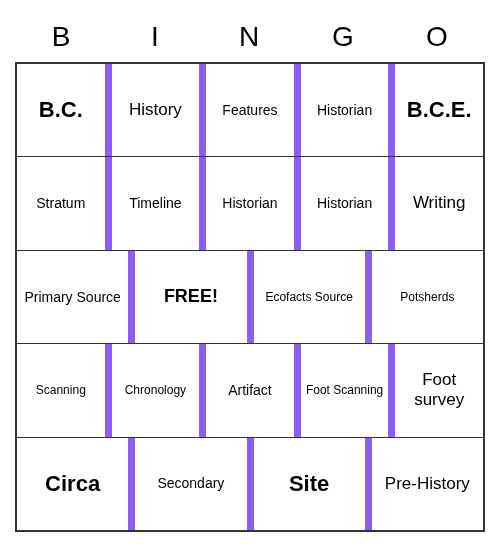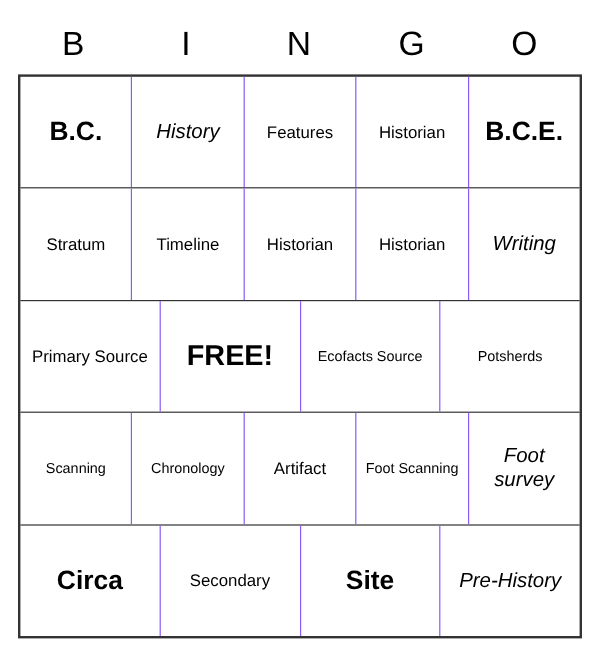--- a/index.html
+++ b/index.html
@@ -56,46 +56,45 @@
     .bingo-row:last-child {
       border-bottom: none;
     }
 
     .bingo-cell {
       flex: 1;
       display: flex;
       justify-content: center;
       align-items: center;
       text-align: center;
-      border-right: 1px solid #8b5cf6;
+      border-right: 7px solid #8b5cf6;
       padding: 4px;
       font-size: 14px;
       line-height: 1.2;
     }
 
     .bingo-cell:last-child {
       border-right: none;
     }
 
     .cell-large {
       font-size: 22px;
       font-weight: bold;
     }
 
     .cell-medium {
       font-size: 17px;
-      font-style: italic;
     }
 
     .cell-small {
       font-size: 12px;
     }
 
     .cell-free {
-      font-size: 24px;
+      font-size: 18px;
       font-weight: bold;
     }
   </style>
 </head>
 <body>
 
 <div class="bingo-container">
   <div class="bingo-header">
     <div class="header-cell">B</div>
     <div class="header-cell">I</div>

